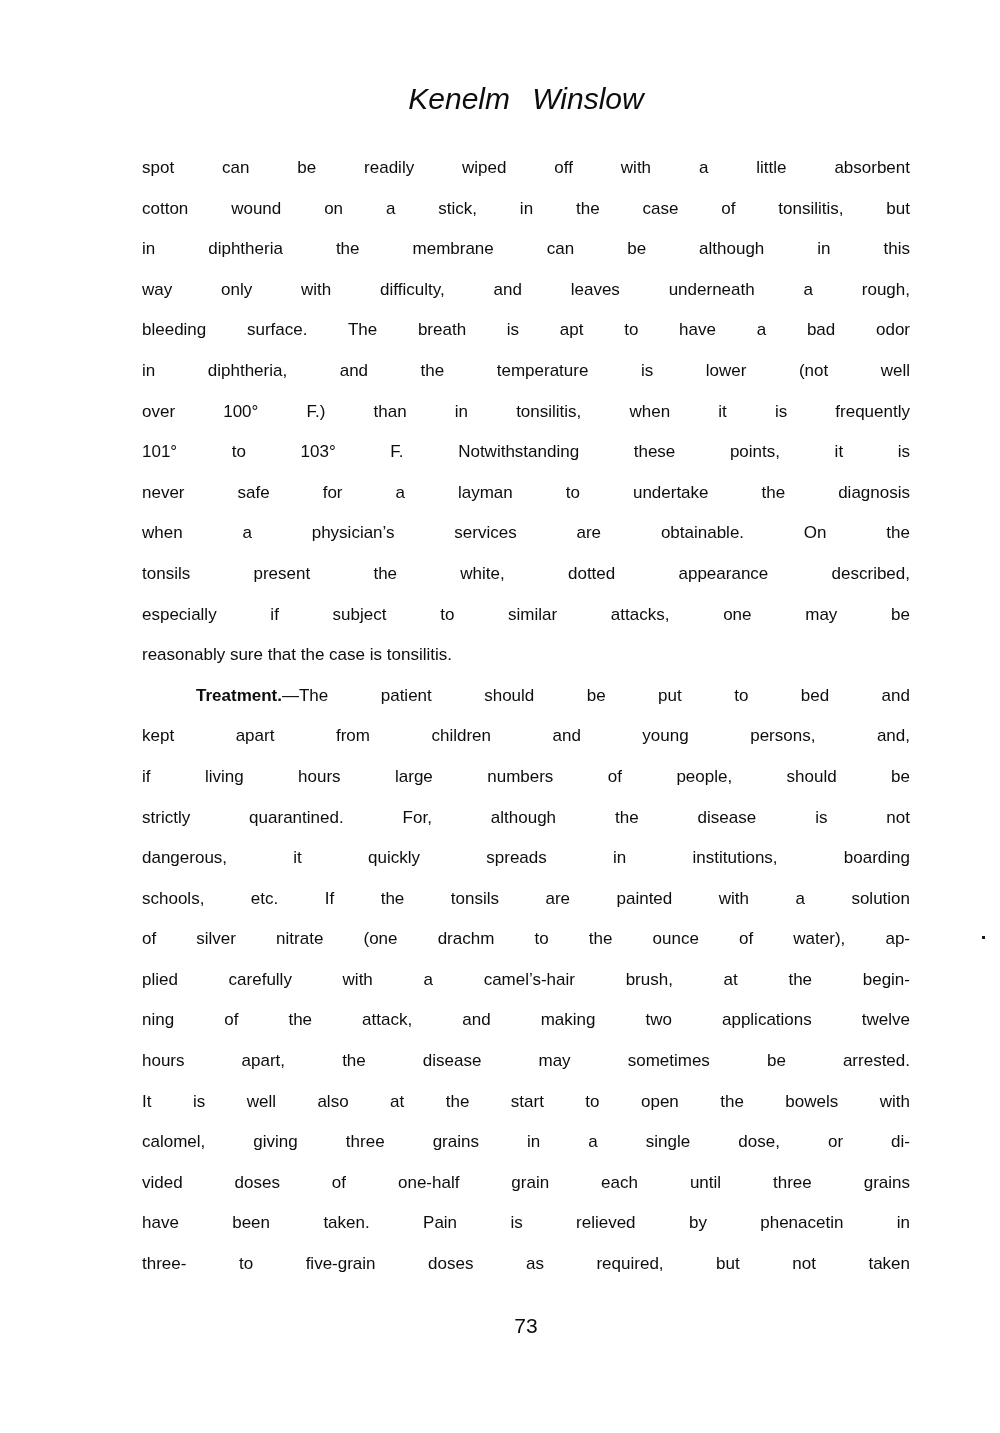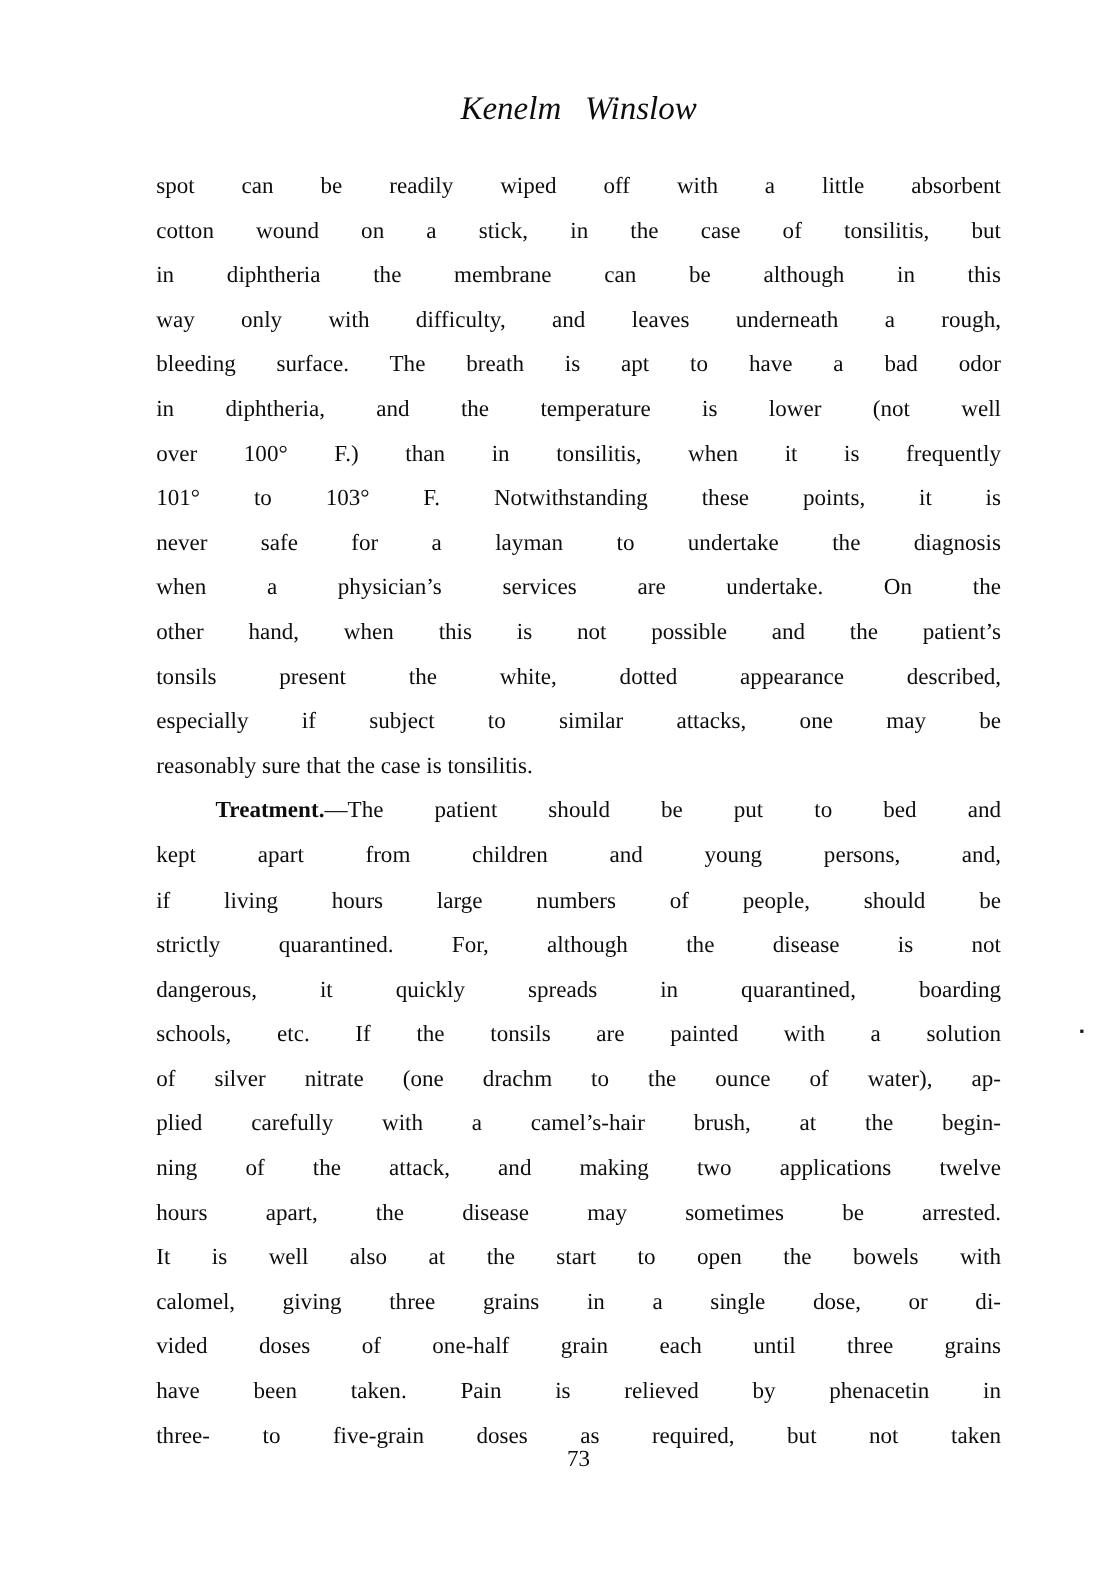--- a/index.html
+++ b/index.html
@@ -6,40 +6,40 @@
     margin: 0;
     padding: 0;
     background: #ffffff;
   }
   .page {
     position: relative;
     width: 1000px;
     height: 1433px;
     background: #ffffff;
     overflow: hidden;
-    font-family: Liberation Serif, serif;
+    font-family: Liberation Sans, sans-serif;
     color: #111111;
   }
   .running-head {
     position: absolute;
     top: 82px;
     left: 142px;
     width: 768px;
     text-align: center;
     font-style: italic;
     font-size: 30px;
     word-spacing: 14px;
     color: #0d0d0d;
   }
   .body-text {
     position: absolute;
     top: 148px;
     left: 142px;
     width: 768px;
-    font-size: 21px;
+    font-size: 17px;
     line-height: 40.6px;
     color: #0d0d0d;
   }
   .line {
     text-align: justify;
     text-align-last: justify;
     white-space: normal;
     height: 40.6px;
     overflow: visible;
   }
@@ -82,30 +82,29 @@
   <div class="body-text">
       <div class="line">spot can be readily wiped off with a little absorbent</div>
       <div class="line">cotton wound on a stick, in the case of tonsilitis, but</div>
       <div class="line">in diphtheria the membrane can be although in this</div>
       <div class="line">way only with difficulty, and leaves underneath a rough,</div>
       <div class="line">bleeding surface.  The breath is apt to have a bad odor</div>
       <div class="line">in diphtheria, and the temperature is lower (not well</div>
       <div class="line">over 100° F.) than in tonsilitis, when it is frequently</div>
       <div class="line">101° to 103° F.  Notwithstanding these points, it is</div>
       <div class="line">never safe for a layman to undertake the diagnosis</div>
-      <div class="line">when a physician’s services are undertake.  On the</div>
-      <div class="line">other hand, when this is not possible and the patient’s</div>
+      <div class="line">when a physician’s services are obtainable.  On the</div>
       <div class="line">tonsils present the white, dotted appearance described,</div>
       <div class="line">especially if subject to similar attacks, one may be</div>
       <div class="line nojust">reasonably sure that the case is tonsilitis.</div>
       <div class="line indent"><b>Treatment.</b>—The patient should be put to bed and</div>
       <div class="line">kept apart from children and young persons, and,</div>
       <div class="line">if living hours large numbers of people, should be</div>
       <div class="line">strictly quarantined.  For, although the disease is not</div>
-      <div class="line">dangerous, it quickly spreads in quarantined, boarding</div>
+      <div class="line">dangerous, it quickly spreads in institutions, boarding</div>
       <div class="line">schools, etc.  If the tonsils are painted with a solution</div>
       <div class="line">of silver nitrate (one drachm to the ounce of water), ap-</div>
       <div class="line">plied carefully with a camel’s-hair brush, at the begin-</div>
       <div class="line">ning of the attack, and making two applications twelve</div>
       <div class="line">hours apart, the disease may sometimes be arrested.</div>
       <div class="line">It is well also at the start to open the bowels with</div>
       <div class="line">calomel, giving three grains in a single dose, or di-</div>
       <div class="line">vided doses of one-half grain each until three grains</div>
       <div class="line">have been taken.  Pain is relieved by phenacetin in</div>
       <div class="line">three- to five-grain doses as required, but not taken</div>

